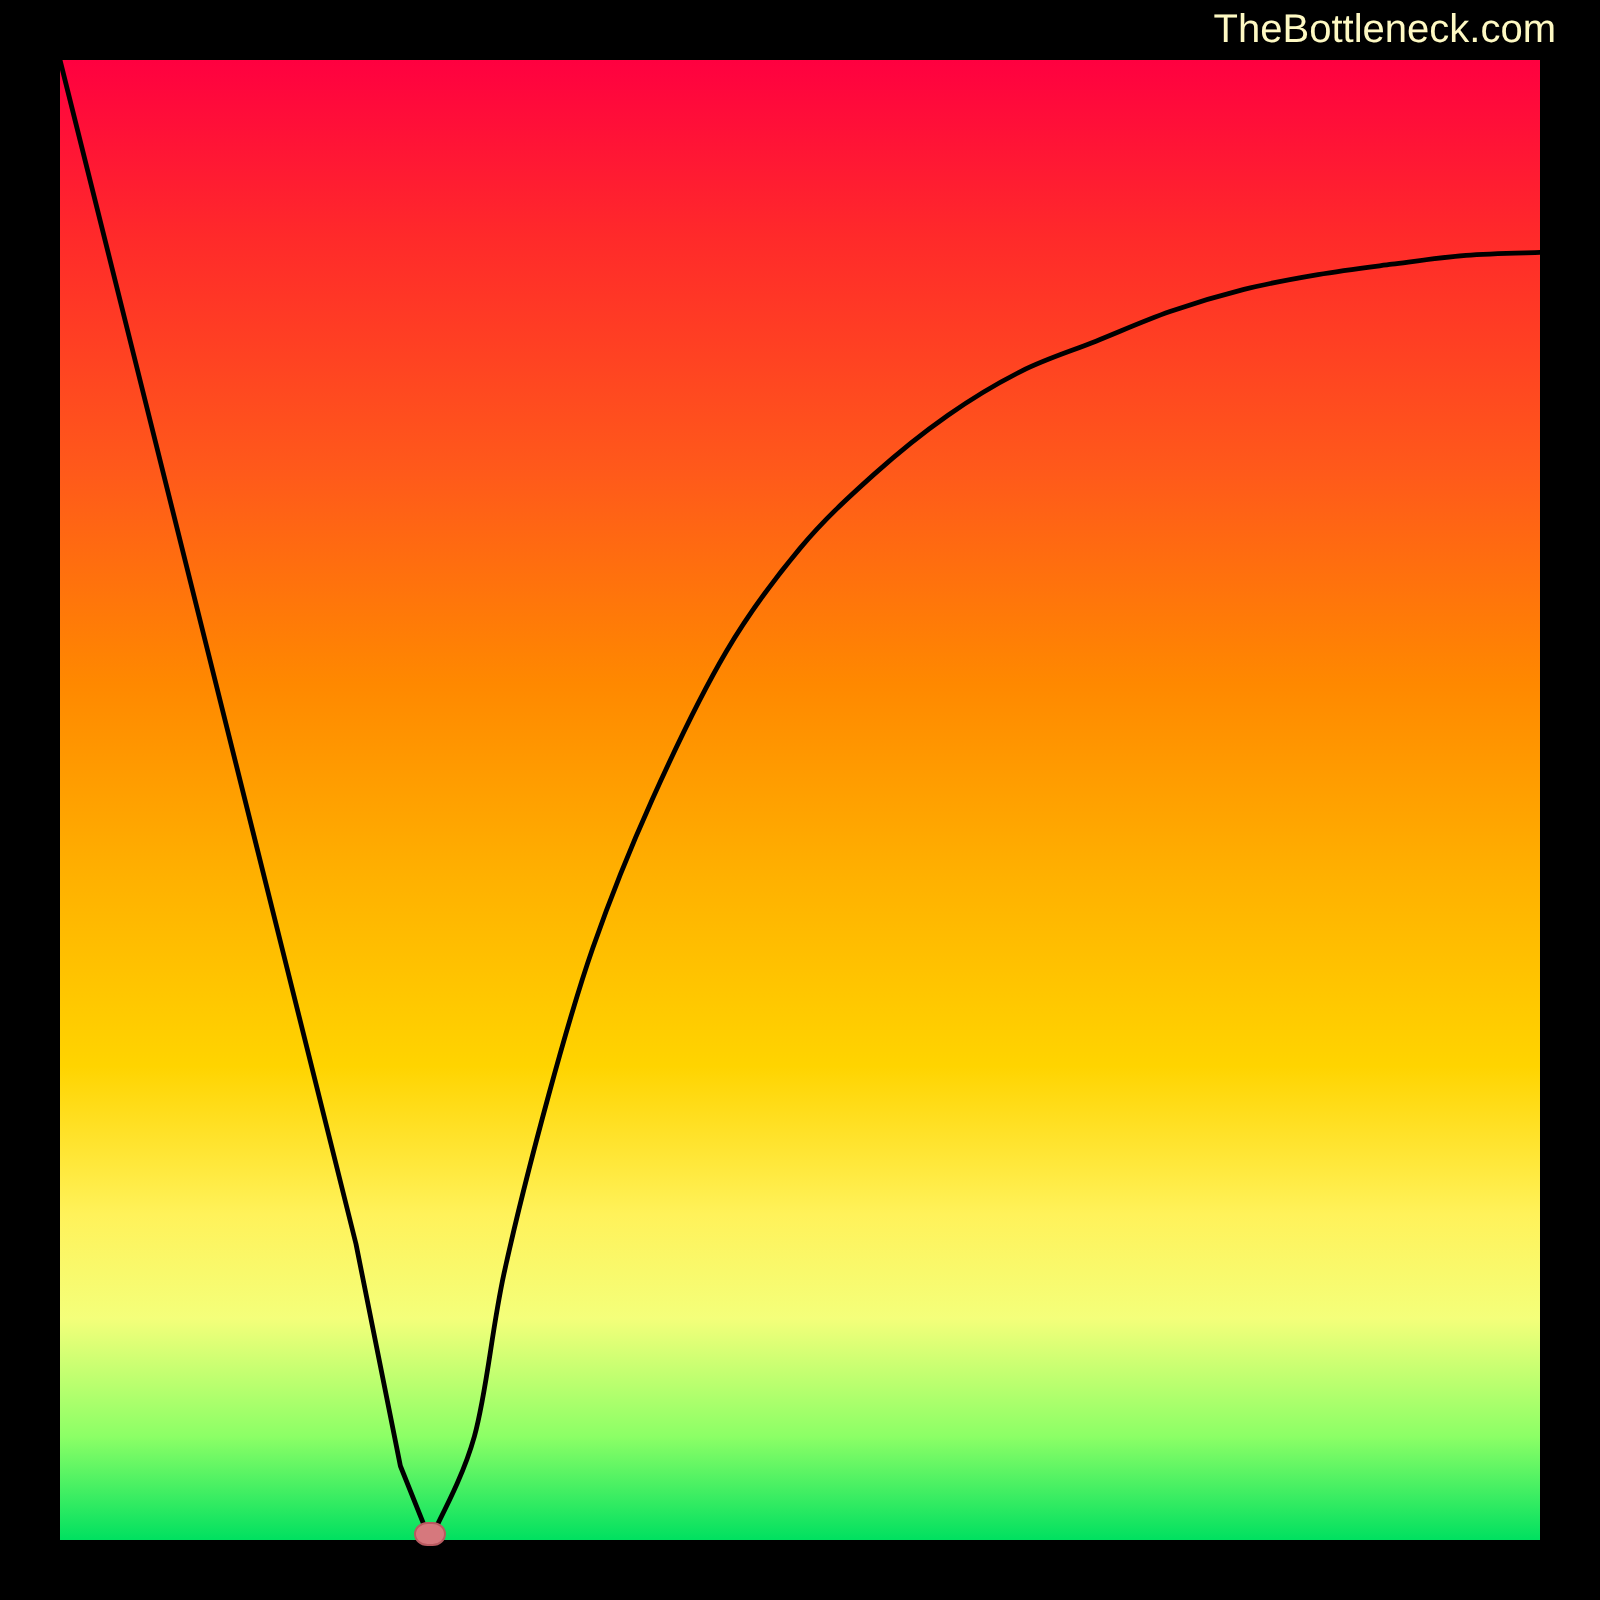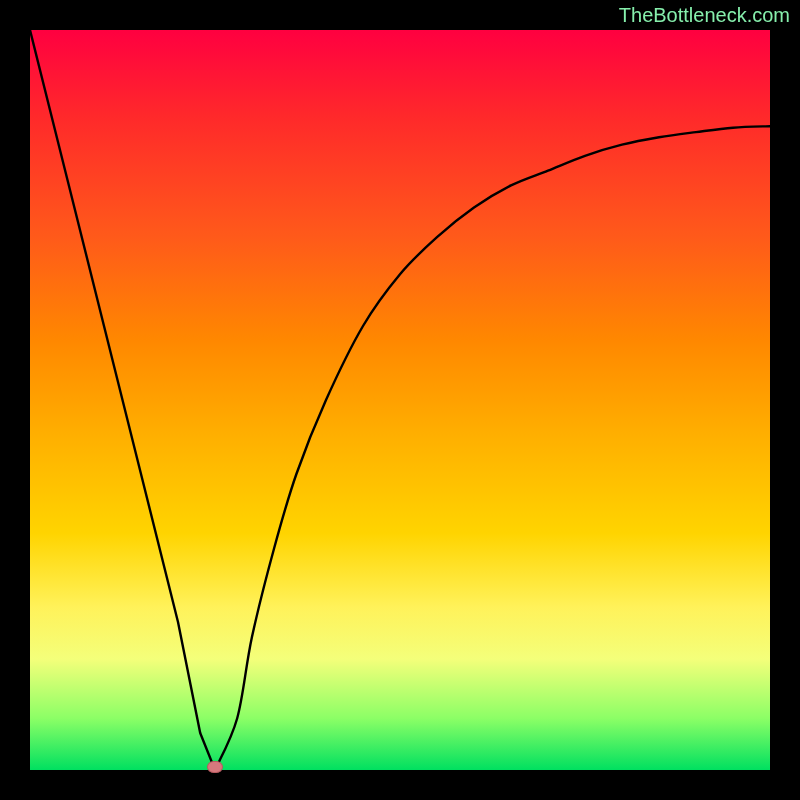--- a/index.html
+++ b/index.html
@@ -33,22 +33,22 @@
       #ffd400 68%,
       #fff25a 78%,
       #f4ff7a 85%,
       #8cff66 93%,
       #00e060 100%
     );
   }
   .attrib {
     position: absolute;
     top: 4px;
-    right: 10px;
-    color: #86efac;
+    right: 22px;
+    color: #fef9c3;
     font-size: 20px;
     font-weight: 400;
     letter-spacing: 0px;
   }
   svg.curve {
     position: absolute;
     left: 0;
     top: 0;
     width: 740px;
     height: 740px;

